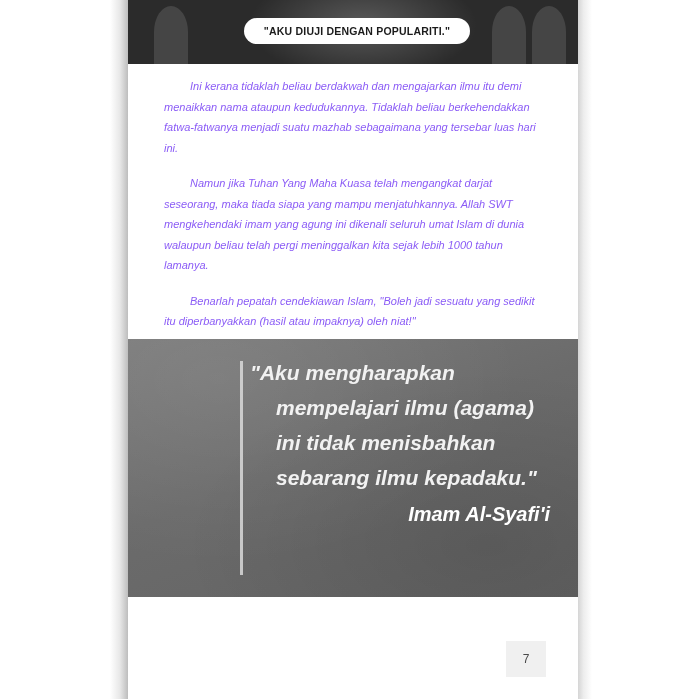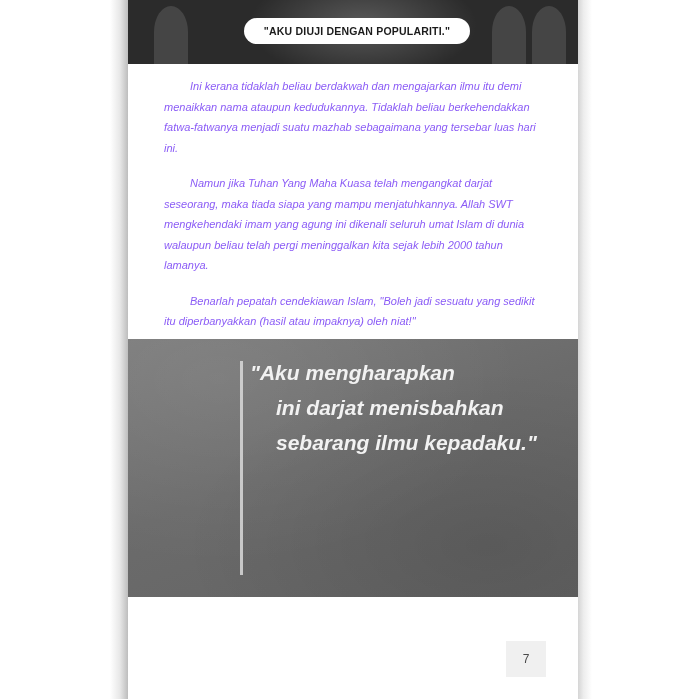--- a/index.html
+++ b/index.html
@@ -239,31 +239,33 @@
       <div class="arch a1"></div>
       <div class="arch a2"></div>
       <div class="arch a3"></div>
       <div class="header-title-pill">
         <span class="title-text">"AKU DIUJI DENGAN POPULARITI."</span>
       </div>
     </div>
 
     <div class="body-text">
       <p>Ini kerana tidaklah beliau berdakwah dan mengajarkan ilmu itu demi menaikkan nama ataupun kedudukannya. Tidaklah beliau berkehendakkan fatwa-fatwanya menjadi suatu mazhab sebagaimana yang tersebar luas hari ini.</p>
-      <p>Namun jika Tuhan Yang Maha Kuasa telah mengangkat darjat seseorang, maka tiada siapa yang mampu menjatuhkannya. Allah SWT mengkehendaki imam yang agung ini dikenali seluruh umat Islam di dunia walaupun beliau telah pergi meninggalkan kita sejak lebih 2000 tahun lamanya.</p>
+      <p>Namun jika Tuhan Yang Maha Kuasa telah mengangkat darjat seseorang, maka tiada siapa yang mampu menjatuhkannya. Allah SWT mengkehendaki imam yang agung ini dikenali seluruh umat Islam di dunia walaupun beliau telah pergi meninggalkan kita sejak lebih 1000 tahun lamanya.</p>
       <p class="last">Benarlah pepatah cendekiawan Islam, "Boleh jadi sesuatu yang sedikit itu diperbanyakkan (hasil atau impaknya) oleh niat!"</p>
     </div>
 
     <div class="quote-block">
       <div class="tex"></div>
       <div class="vrule"></div>
       <div class="quote-lines">
         <div class="qline l1">"Aku mengharapkan</div>
-        <div class="qline l4">ini darjat menisbahkan</div>
+        <div class="qline l3">mempelajari ilmu (agama)</div>
+        <div class="qline l4">ini tidak menisbahkan</div>
         <div class="qline l5">sebarang ilmu kepadaku."</div>
+        <div class="quote-attrib">Imam Al-Syafi'i</div>
       </div>
     </div>
 
     <div class="footer-area">
       <div class="page-number-box">
         <span class="num">7</span>
       </div>
     </div>
 
   </div>

